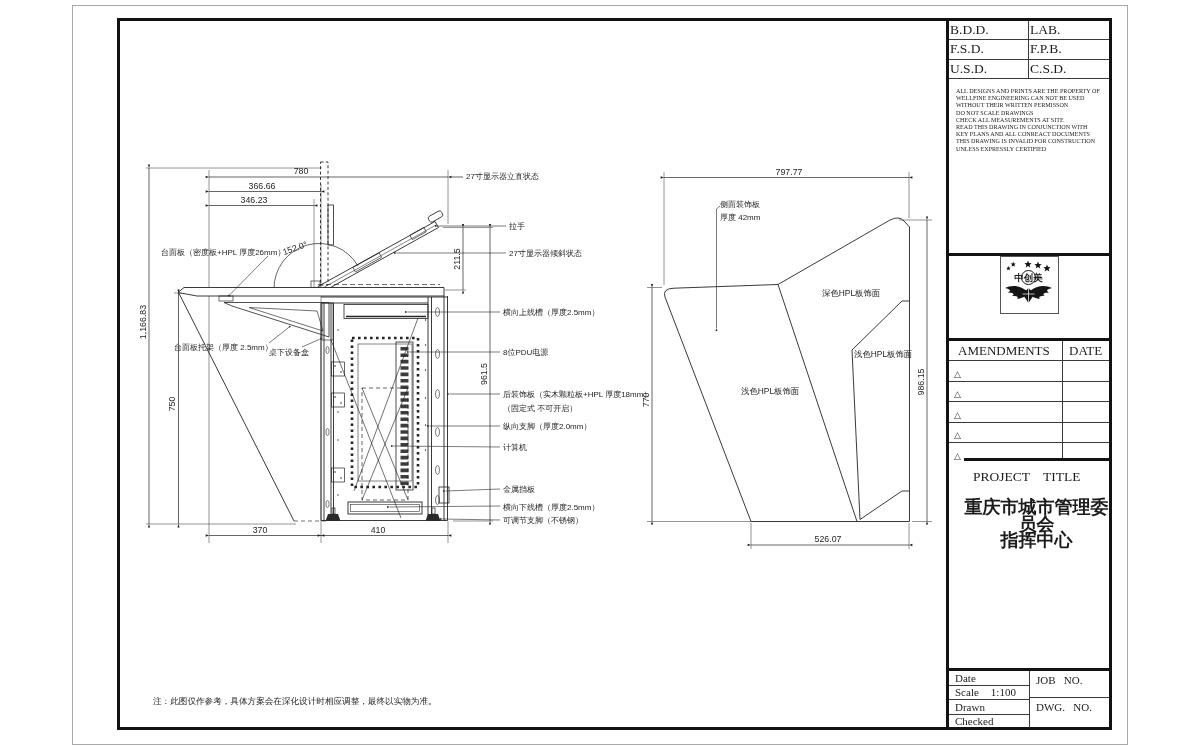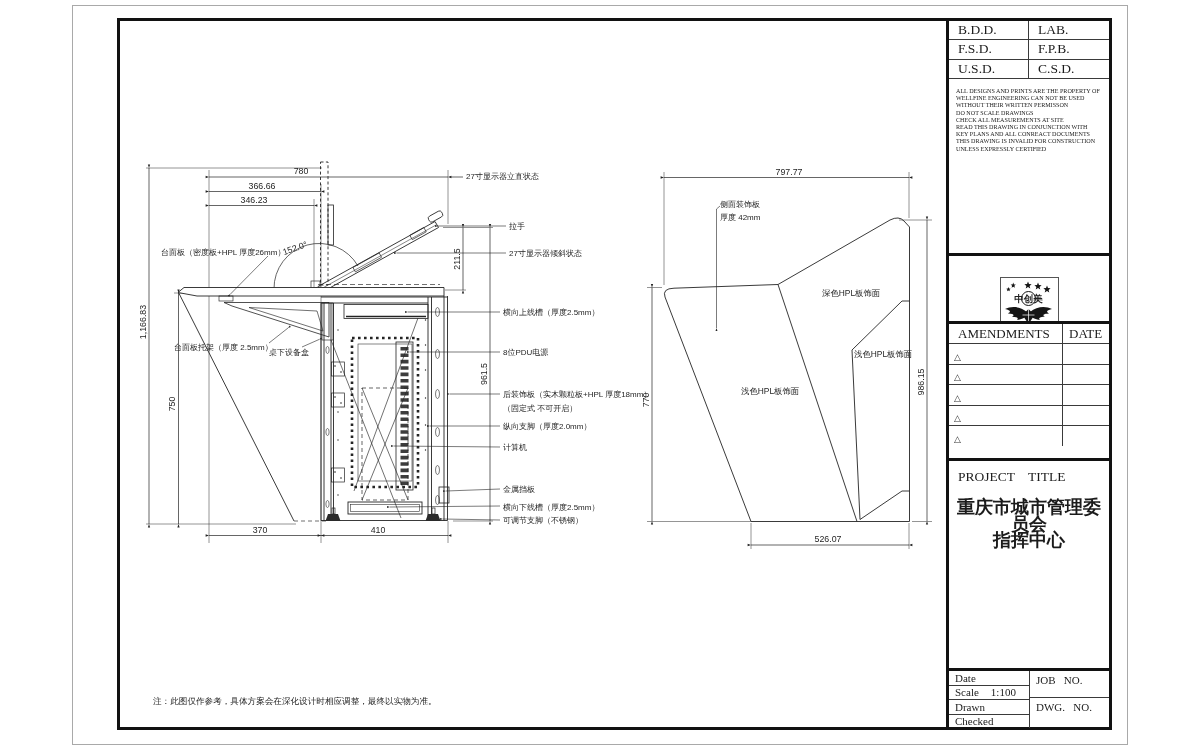--- a/index.html
+++ b/index.html
@@ -15,37 +15,37 @@
   .cjk{font-family:"Liberation Sans","DejaVu Sans",sans-serif;font-size:8px;}
   .cjk2{font-family:"Liberation Sans","DejaVu Sans",sans-serif;font-size:8.4px;}
   .note{font-family:"Liberation Sans","DejaVu Sans",sans-serif;font-size:8.6px;}
 
   
   .tb{position:absolute;left:946px;top:18px;width:166px;height:712px;border:3px solid #121212;
       box-sizing:border-box;background:#fff;}
   .tb .sec{position:absolute;left:0;right:0;box-sizing:border-box;background:#fff;}
   .codes{top:0;height:58px;display:grid;grid-template-columns:80px 1fr;grid-template-rows:repeat(3,1fr);}
   .codes .cell{border-bottom:1px solid #3a3a3a;border-right:1px solid #3a3a3a;display:flex;align-items:center;
-      padding-left:9px;font-family:"Liberation Serif",serif;font-size:13.5px;}
+      padding-left:1px;font-family:"Liberation Serif",serif;font-size:13.5px;}
   .codes .cell:nth-child(2n){border-right:none;}
   .codes .cell:nth-child(5),.codes .cell:nth-child(6){border-bottom:1px solid #3a3a3a;}
   .disclaimer{top:58px;height:84px;padding:9px 3px 0 7px;}
   .disclaimer div{font-family:"Liberation Serif",serif;font-size:6.1px;line-height:7.2px;white-space:pre;}
   .company{top:142px;height:90px;border-top:3px solid #121212;display:flex;align-items:center;justify-content:center;}
   .company div{font-family:"Liberation Sans","DejaVu Sans",sans-serif;font-size:12.5px;font-weight:600;letter-spacing:.5px;}
-  .logosec{top:232px;height:102px;border-top:3px solid #121212;display:flex;align-items:center;justify-content:center;}
+  .logosec{top:232px;height:102px;border-top:3px solid #121212;display:flex;justify-content:center;}
   .logobox{width:57px;height:56px;border:1px solid #555;position:relative;}
-  .amend{top:300px;height:104px;border-top:3px solid #121212;}
+  .amend{top:317px;height:104px;border-top:3px solid #121212;}
   .amend .hdr{height:19px;display:grid;grid-template-columns:113px 1fr;border-bottom:1px solid #3a3a3a;}
   .amend .hdr div{font-family:"Liberation Serif",serif;font-size:13px;display:flex;align-items:center;padding-left:9px;}
   .amend .hdr div:last-child{border-left:1px solid #3a3a3a;padding-left:6px;}
   .amend .row{height:19.5px;display:grid;grid-template-columns:113px 1fr;border-bottom:1px solid #3a3a3a;}
   .amend .row .c1{display:flex;align-items:flex-end;padding:0 0 2px 5px;font-size:9px;color:#333;}
   .amend .row .c2{border-left:1px solid #3a3a3a;}
-  .ptitle{top:437px;height:119px;border-top:3px solid #121212;}
+  .ptitle{top:437px;height:119px;border-top:3px solid #121212;margin-left:15px;}
   .dtitle{top:544px;height:103px;border-top:3px solid #121212;}
   .blklabel{font-family:"Liberation Serif",serif;font-size:13.5px;padding:8px 0 0 9px;white-space:pre;}
   .center-lines{margin-top:14px;text-align:center;}
   .center-lines div{font-family:"Liberation Sans","DejaVu Sans",sans-serif;font-size:18px;font-weight:600;line-height:16.5px;}
   .foot{top:647px;height:59px;border-top:3px solid #121212;display:grid;grid-template-columns:80px 1fr;}
   .foot .lcol .frow{height:13.5px;border-bottom:1px solid #3a3a3a;display:flex;align-items:center;
       padding-left:6px;font-family:"Liberation Serif",serif;font-size:11px;}
   .foot .lcol .frow:last-child{border-bottom:none;}
   .foot .rcol{border-left:1px solid #3a3a3a;}
   .foot .rcol .fcell{height:27px;border-bottom:1px solid #3a3a3a;font-family:"Liberation Serif",serif;

